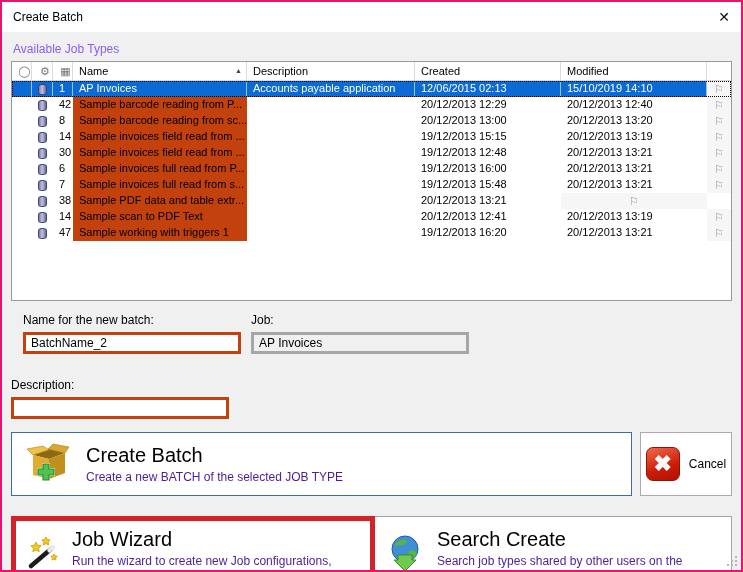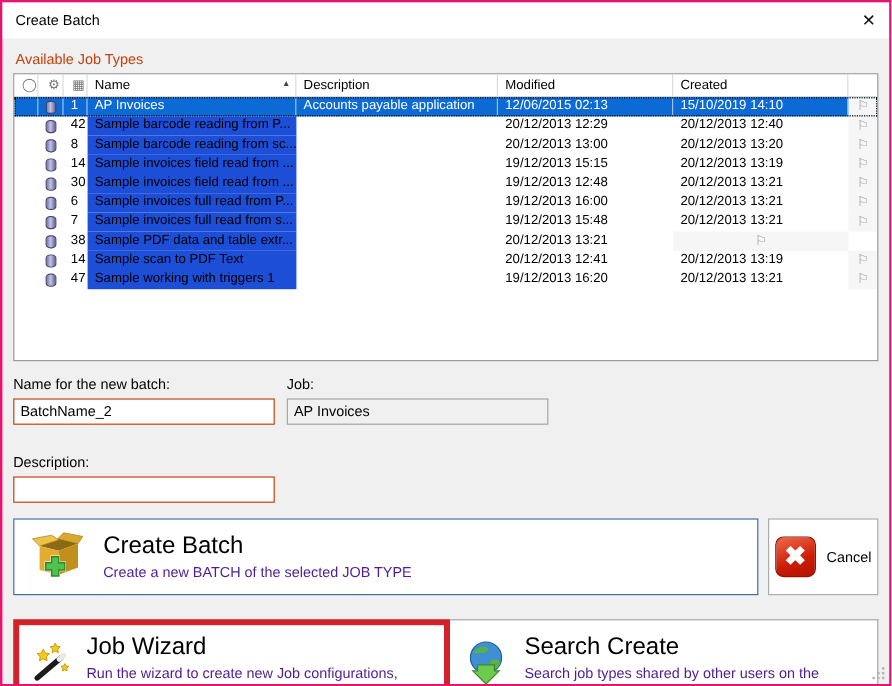--- a/index.html
+++ b/index.html
@@ -8,50 +8,50 @@
     width:743px; height:572px; border:2px solid #e6146e; background:#f0f0f0;
     position:relative; overflow:hidden;
   }
   
   .titlebar{ height:30px; background:#fff; display:flex; align-items:center; padding-left:11px; }
   .titlebar .title{ font-size:12px; color:#000; }
   .close-btn{ margin-left:auto; width:34px; height:30px; display:flex; align-items:center;
     justify-content:center; font-size:14px; color:#111; cursor:pointer; }
   
   .content{ padding:8px 9px 0 9px; }
-  .group-label{ font-size:12px; color:#c2410c; margin:2px 0 5px 2px; }
+  .group-label{ font-size:12px; color:#8b5cf6; margin:2px 0 5px 2px; }
   
   .table{ background:#fff; border:1px solid #999; height:240px; overflow:hidden; }
   .trow, .thead{
     display:grid;
     grid-template-columns:20px 21px 20px 174px 168px 146px 146px auto;
   }
   .thead{ height:19px; background:#fff; border-bottom:1px solid #d9d9d9; }
   .thead .hc{ font-size:11px; color:#000; line-height:18px; padding-left:6px;
     border-right:1px solid #dcdcdc; display:flex; align-items:center; overflow:hidden; }
   .thead .hc-last{ border-right:none; }
   .hicon{ font-size:11px; color:#777; margin:0 auto; line-height:1; }
   .sort{ margin-left:auto; margin-right:4px; font-size:7px; color:#444; }
   .trow{ height:16px; font-size:11px; line-height:15px; color:#000; cursor:default; }
   .trow .c{ overflow:hidden; white-space:nowrap; padding-left:6px; }
   .c-icon{ display:flex; align-items:center; justify-content:center; padding-left:0 !important; }
   .db-icon{ width:9px; height:11px; border:1px solid #44446a;
     background:linear-gradient(90deg,#7a7ab4,#c2c2e2 45%,#66669e); border-radius:4px/3px; }
-  .c-name{ background:#1d4ed8; }
+  .c-name{ background:#c2410c; }
   .c-flag{ background:#f6f6f6; display:flex; align-items:center; justify-content:center; padding-left:0 !important; }
   .flag{ color:#9a9a9a; font-size:11px; line-height:1; }
   .trow.sel{ background:#0b6ad4; color:#fff; outline:1px dotted #000; outline-offset:-1px; }
   .trow.sel .c{ border-right:1px solid #9dc0ea; }
   .trow.sel .c-name{ background:transparent; }
   .trow.sel .c-flag{ background:#f6f6f6; border-right:none; }
   
-  .fields{ margin-top:12px; display:flex; gap:10px; }
+  .fields{ margin-top:12px; display:flex; gap:10px;margin-left:12px; }
   .fcol{ width:218px; }
   .flabel{ font-size:12px; color:#000; margin-bottom:5px; }
-  .tbox{ width:218px; height:22px; border:1px solid #c2410c; background:#fff;
+  .tbox{ width:218px; height:22px; border:3px solid #c2410c; background:#fff;
     font-size:12px; padding:0 5px; font-family:"Liberation Sans", sans-serif; }
   .tbox[readonly]{ background:#f0f0f0; border-color:#a6a6a6; }
   .desc-field{ margin-top:24px; }
   
   .action-row{ margin-top:13px; display:flex; gap:8px; }
   .big-btn{ background:#fff; display:flex; align-items:center; cursor:pointer; }
   .create-batch{ flex:1; height:64px; border:1px solid #3c6ea5; padding:0 12px; gap:14px; }
   .btn-texts .btn-title{ font-size:20px; color:#000; margin-bottom:3px; }
   .btn-texts .btn-sub{ font-size:12px; color:#4c1d95; }
   .cancel-btn{ width:92px; height:64px; border:1px solid #ababab; background:#fff;
@@ -94,22 +94,22 @@
             <span class="hicon">⚙</span>
           </div>
         <div class="hc">
             <span class="hicon">▦</span>
           </div>
         <div class="hc">
           <span>Name</span>
           <span class="sort">▲</span>
         </div>
         <div class="hc">Description</div>
+        <div class="hc">Created</div>
         <div class="hc">Modified</div>
-        <div class="hc">Created</div>
         <div class="hc hc-last"></div>
       </div>
       <div>
           <div class="trow sel">
         <div class="c c-sel"></div>
         <div class="c c-icon">
               <span class="db-icon"></span>
             </div>
         <div class="c c-id">1</div>
         <div class="c c-name">AP Invoices</div>

